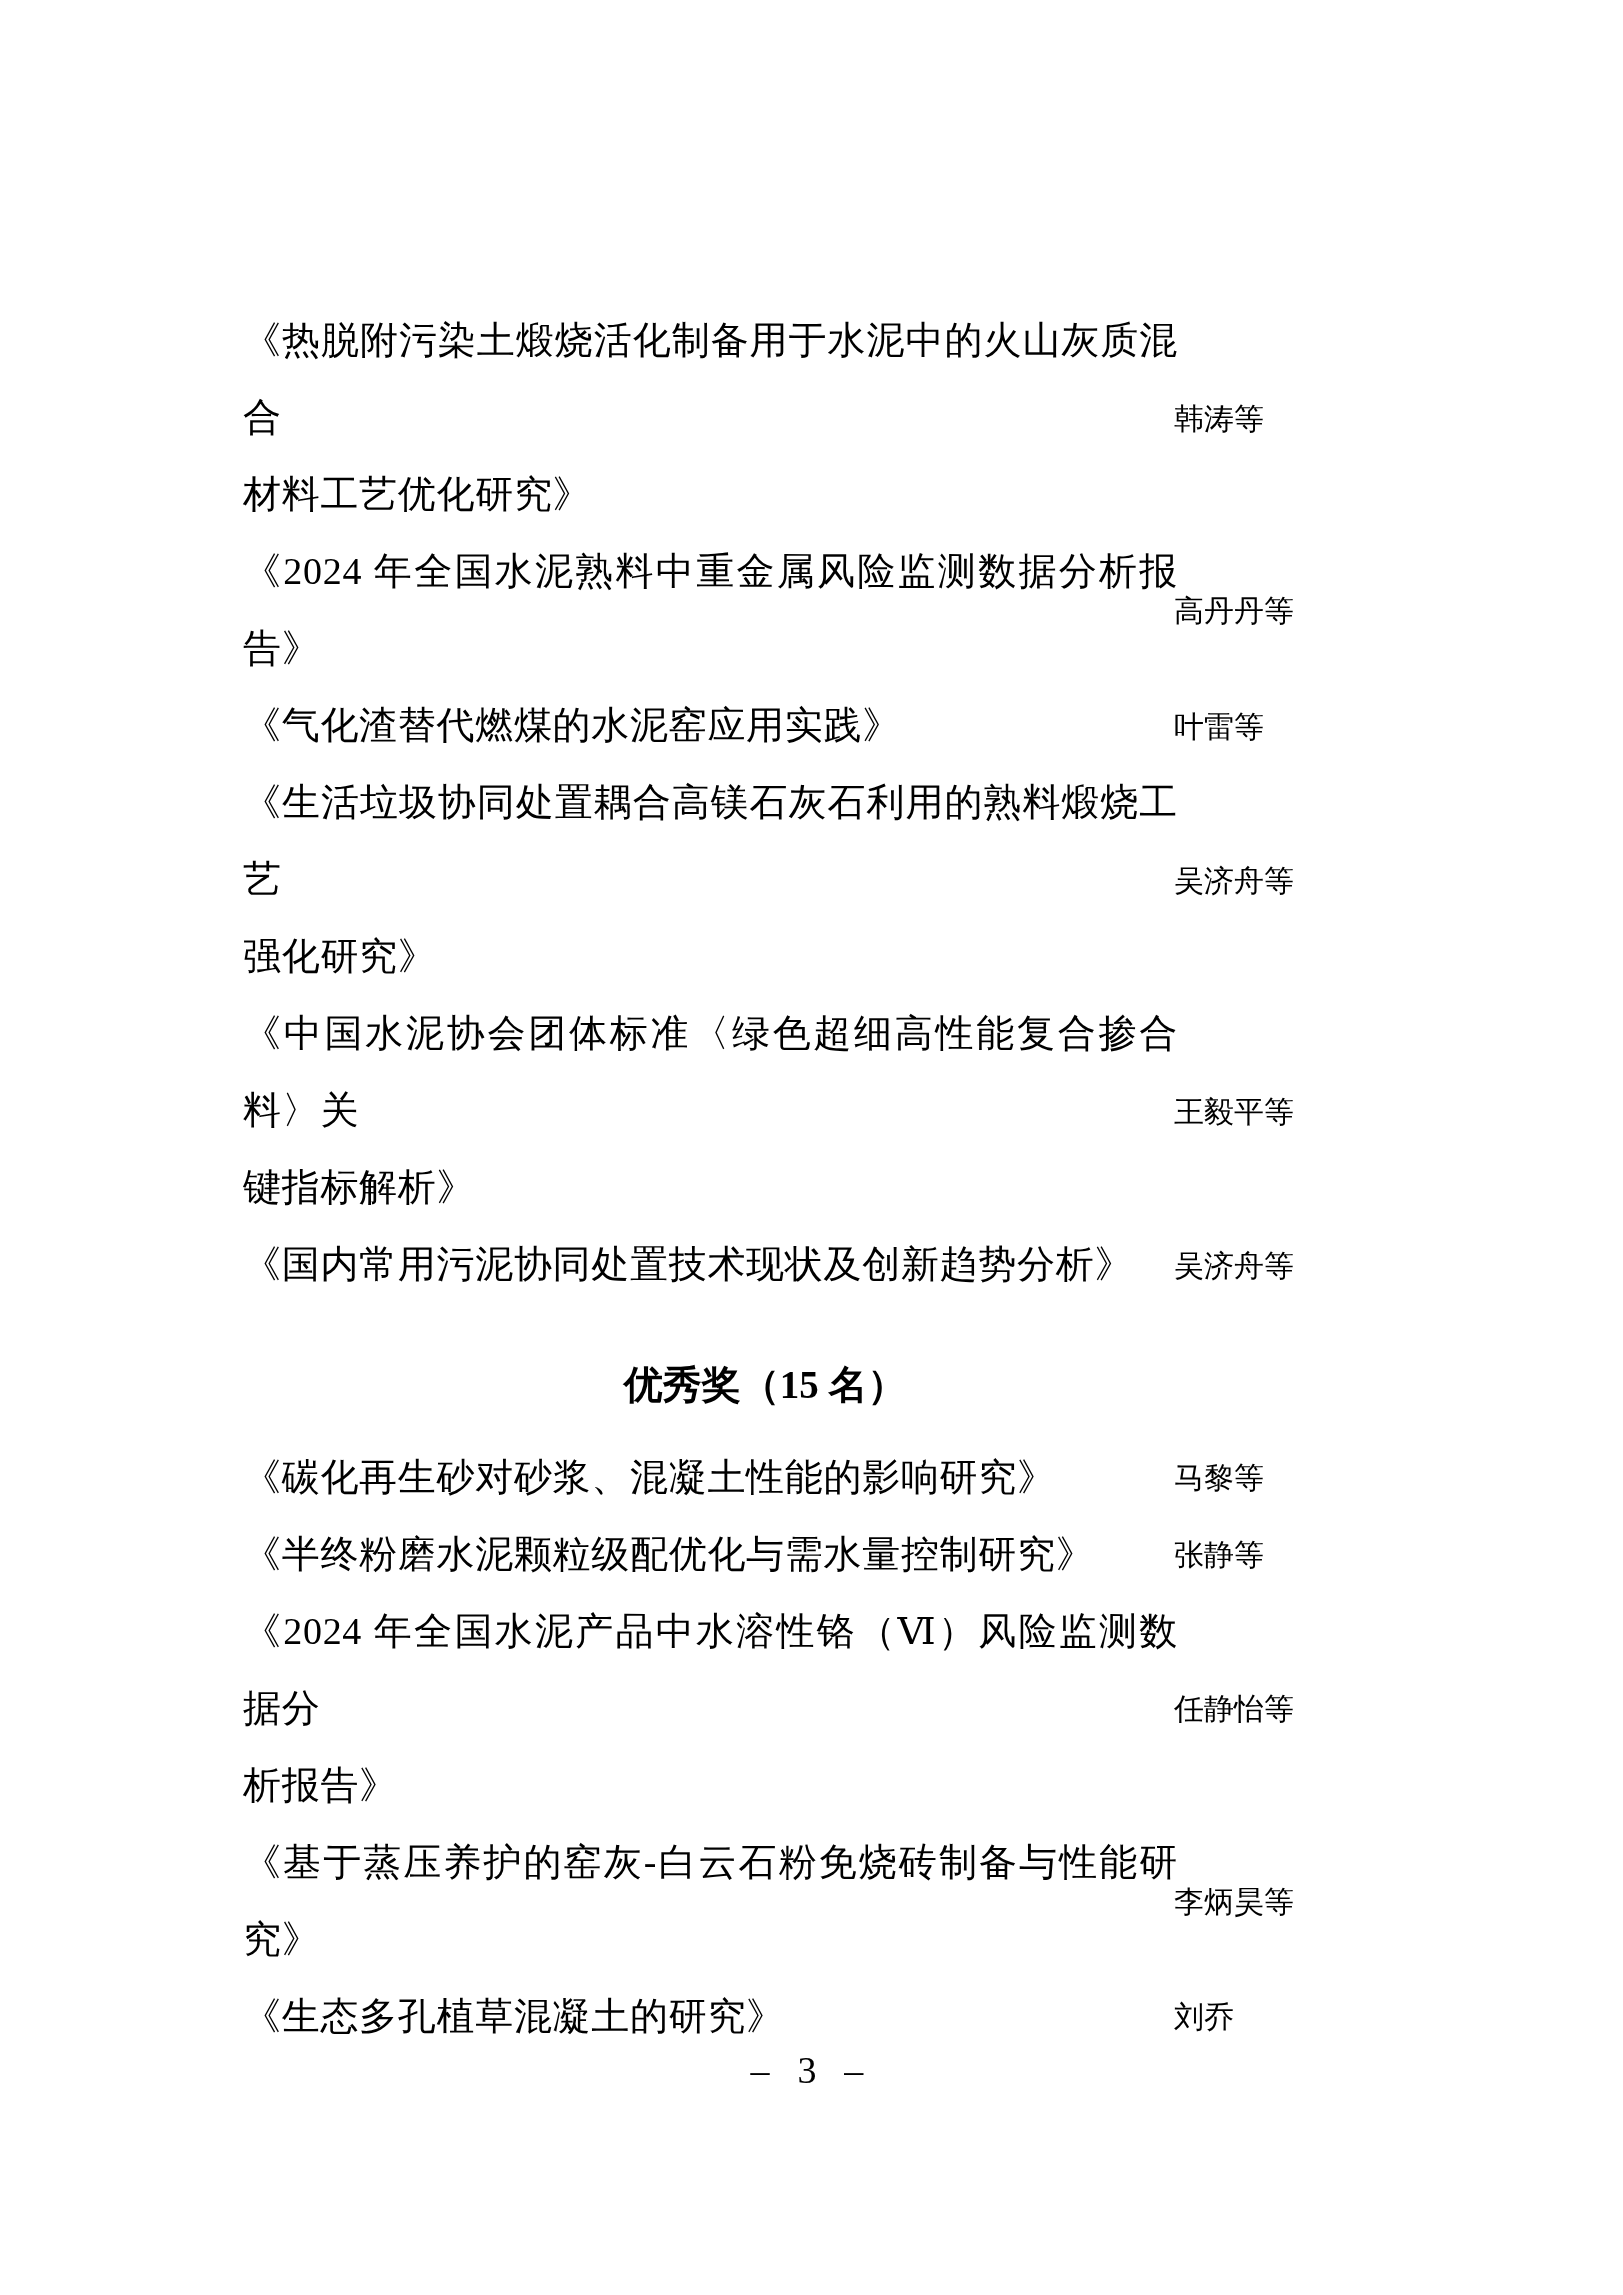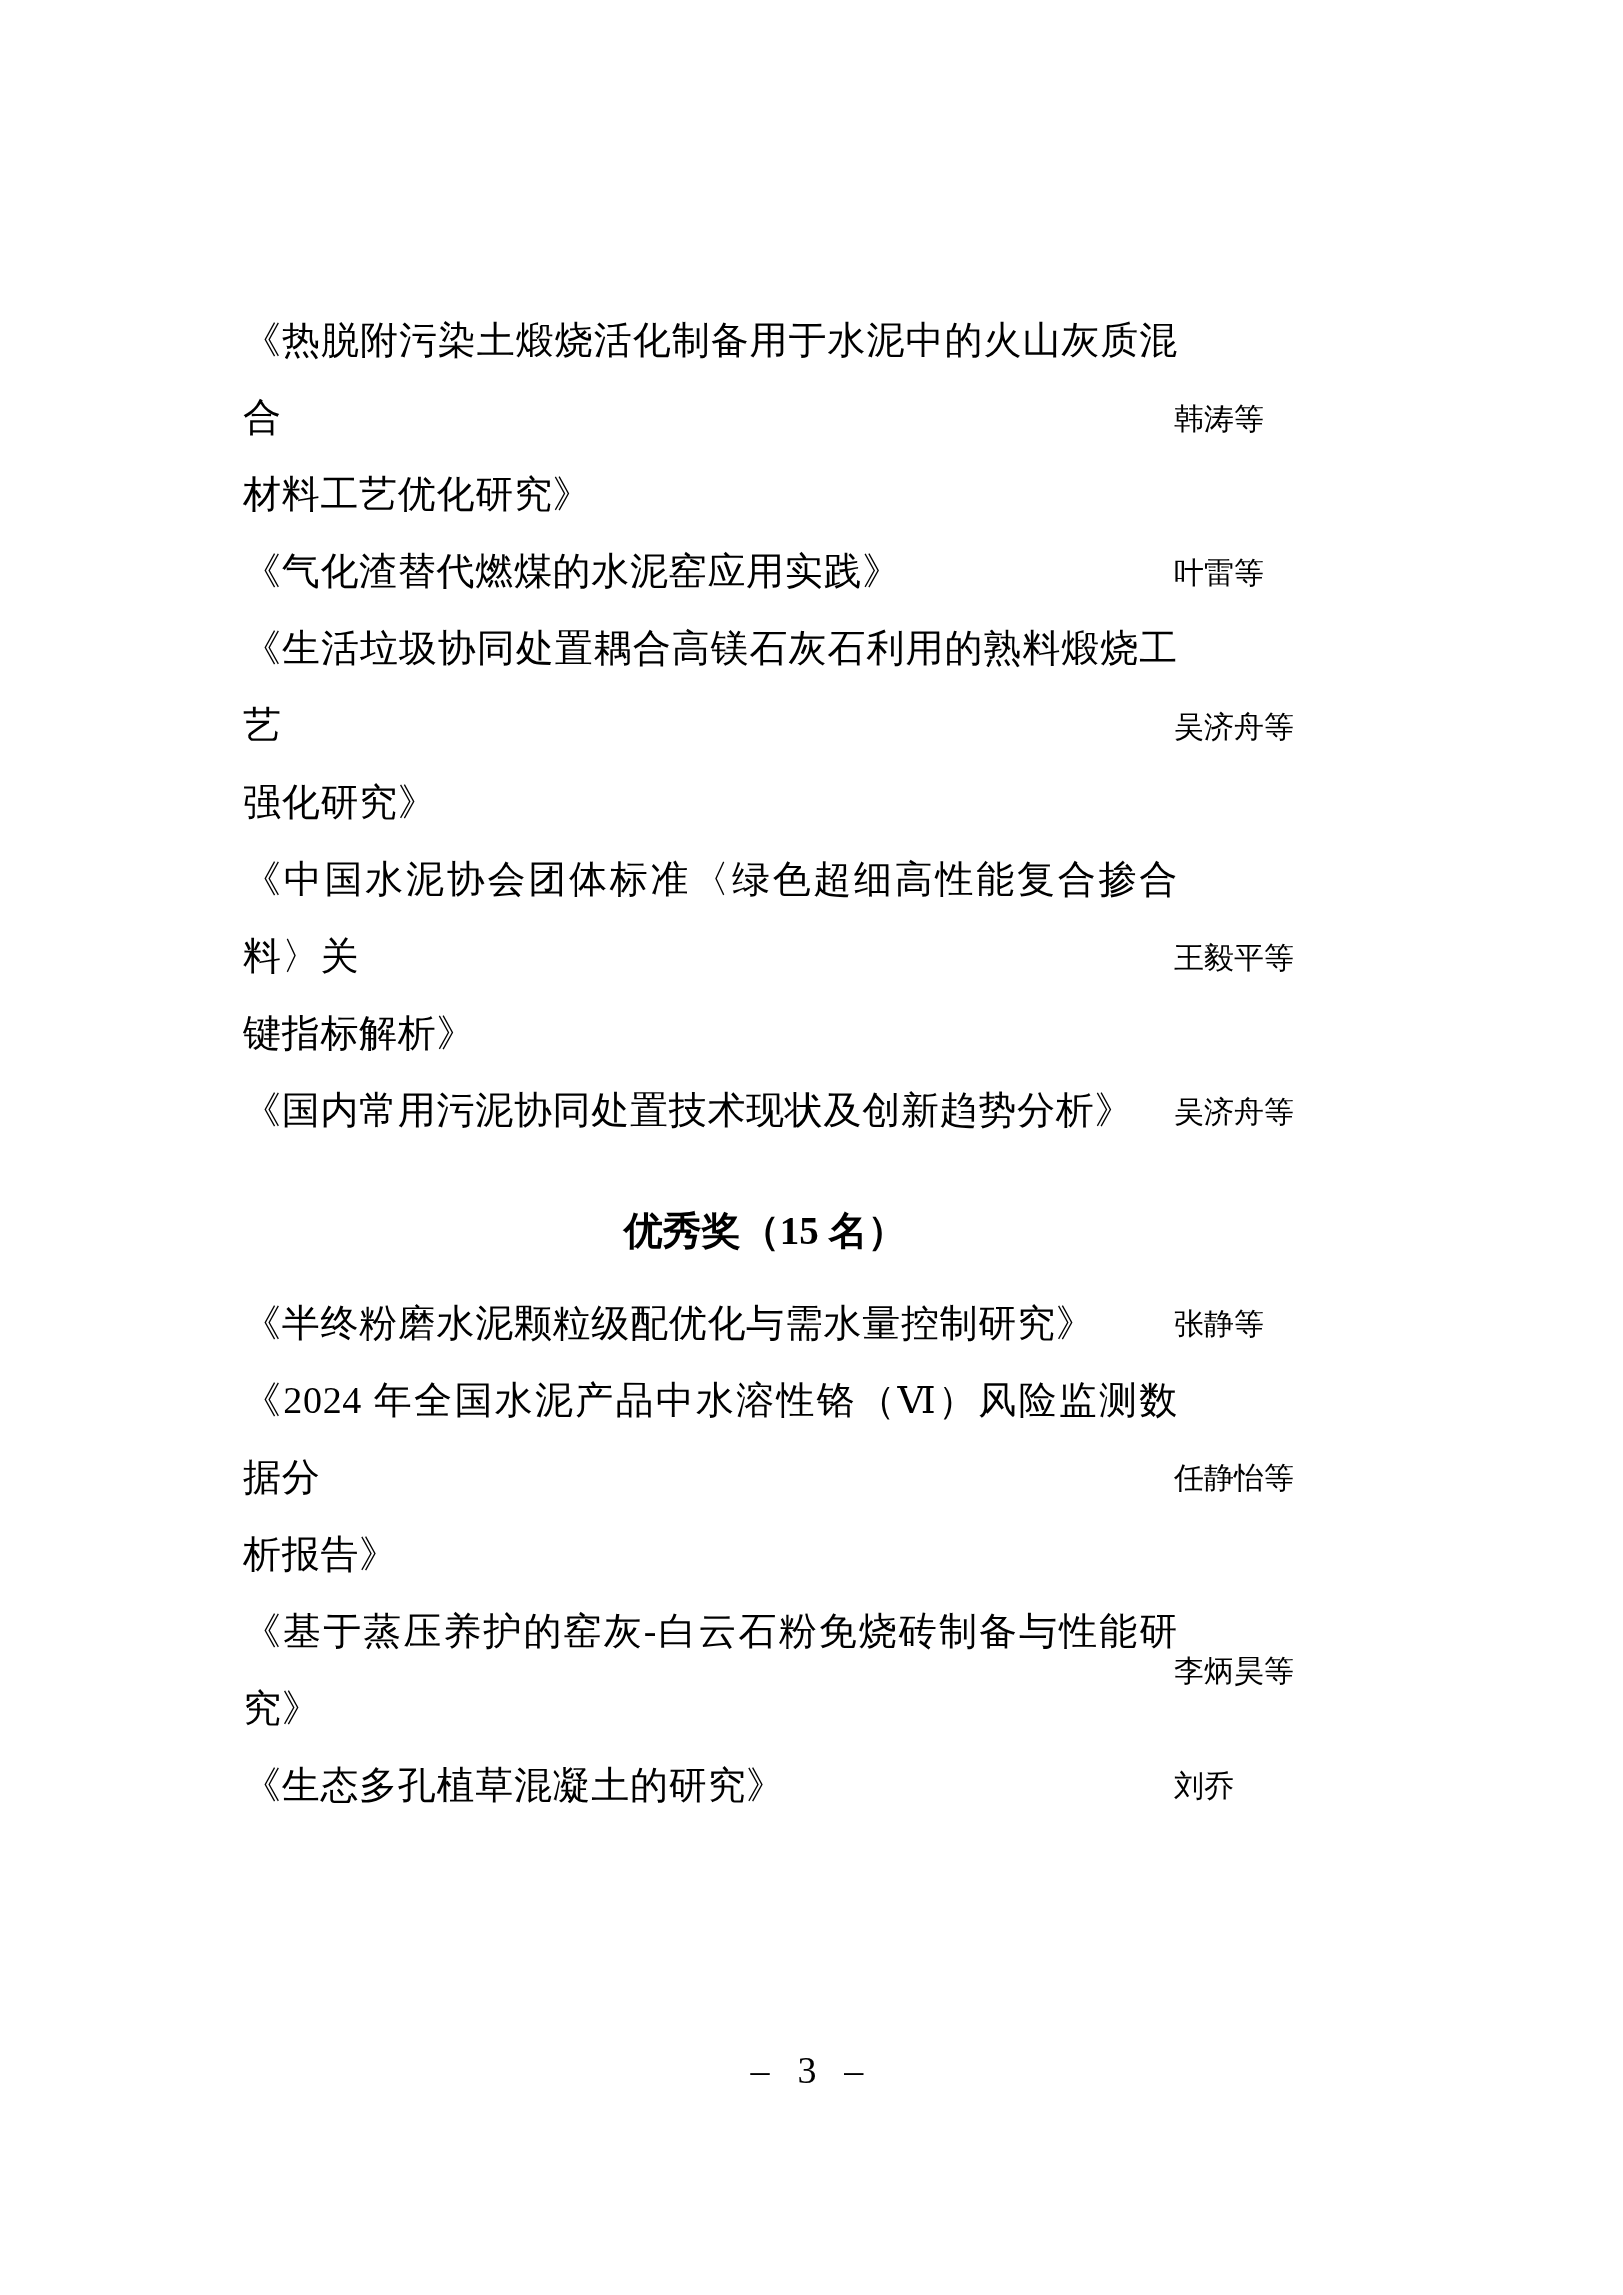--- a/index.html
+++ b/index.html
@@ -71,38 +71,46 @@
 <body>
 
 <div class="page">
   <main class="content" id="award-list">
       <div class="entry">
     <div class="title">《热脱附污染土煅烧活化制备用于水泥中的火山灰质混合
 材料工艺优化研究》</div>
     <div class="author">韩涛等</div>
   </div>
       <div class="entry">
+    <div class="title">《2024 年全国水泥熟料中重金属风险监测数据分析报告》</div>
+    <div class="author">高丹丹等</div>
+  </div>
+      <div class="entry">
     <div class="title">《气化渣替代燃煤的水泥窑应用实践》</div>
     <div class="author">叶雷等</div>
   </div>
       <div class="entry">
     <div class="title">《生活垃圾协同处置耦合高镁石灰石利用的熟料煅烧工艺
 强化研究》</div>
     <div class="author">吴济舟等</div>
   </div>
       <div class="entry">
     <div class="title">《中国水泥协会团体标准〈绿色超细高性能复合掺合料〉关
 键指标解析》</div>
     <div class="author">王毅平等</div>
   </div>
       <div class="entry">
     <div class="title">《国内常用污泥协同处置技术现状及创新趋势分析》</div>
     <div class="author">吴济舟等</div>
   </div>
       <h2 class="section-header">优秀奖（15 名）</h2>
+      <div class="entry">
+    <div class="title">《碳化再生砂对砂浆、混凝土性能的影响研究》</div>
+    <div class="author">马黎等</div>
+  </div>
       <div class="entry">
     <div class="title">《半终粉磨水泥颗粒级配优化与需水量控制研究》</div>
     <div class="author">张静等</div>
   </div>
       <div class="entry">
     <div class="title">《2024 年全国水泥产品中水溶性铬（Ⅵ）风险监测数据分
 析报告》</div>
     <div class="author">任静怡等</div>
   </div>
       <div class="entry">

